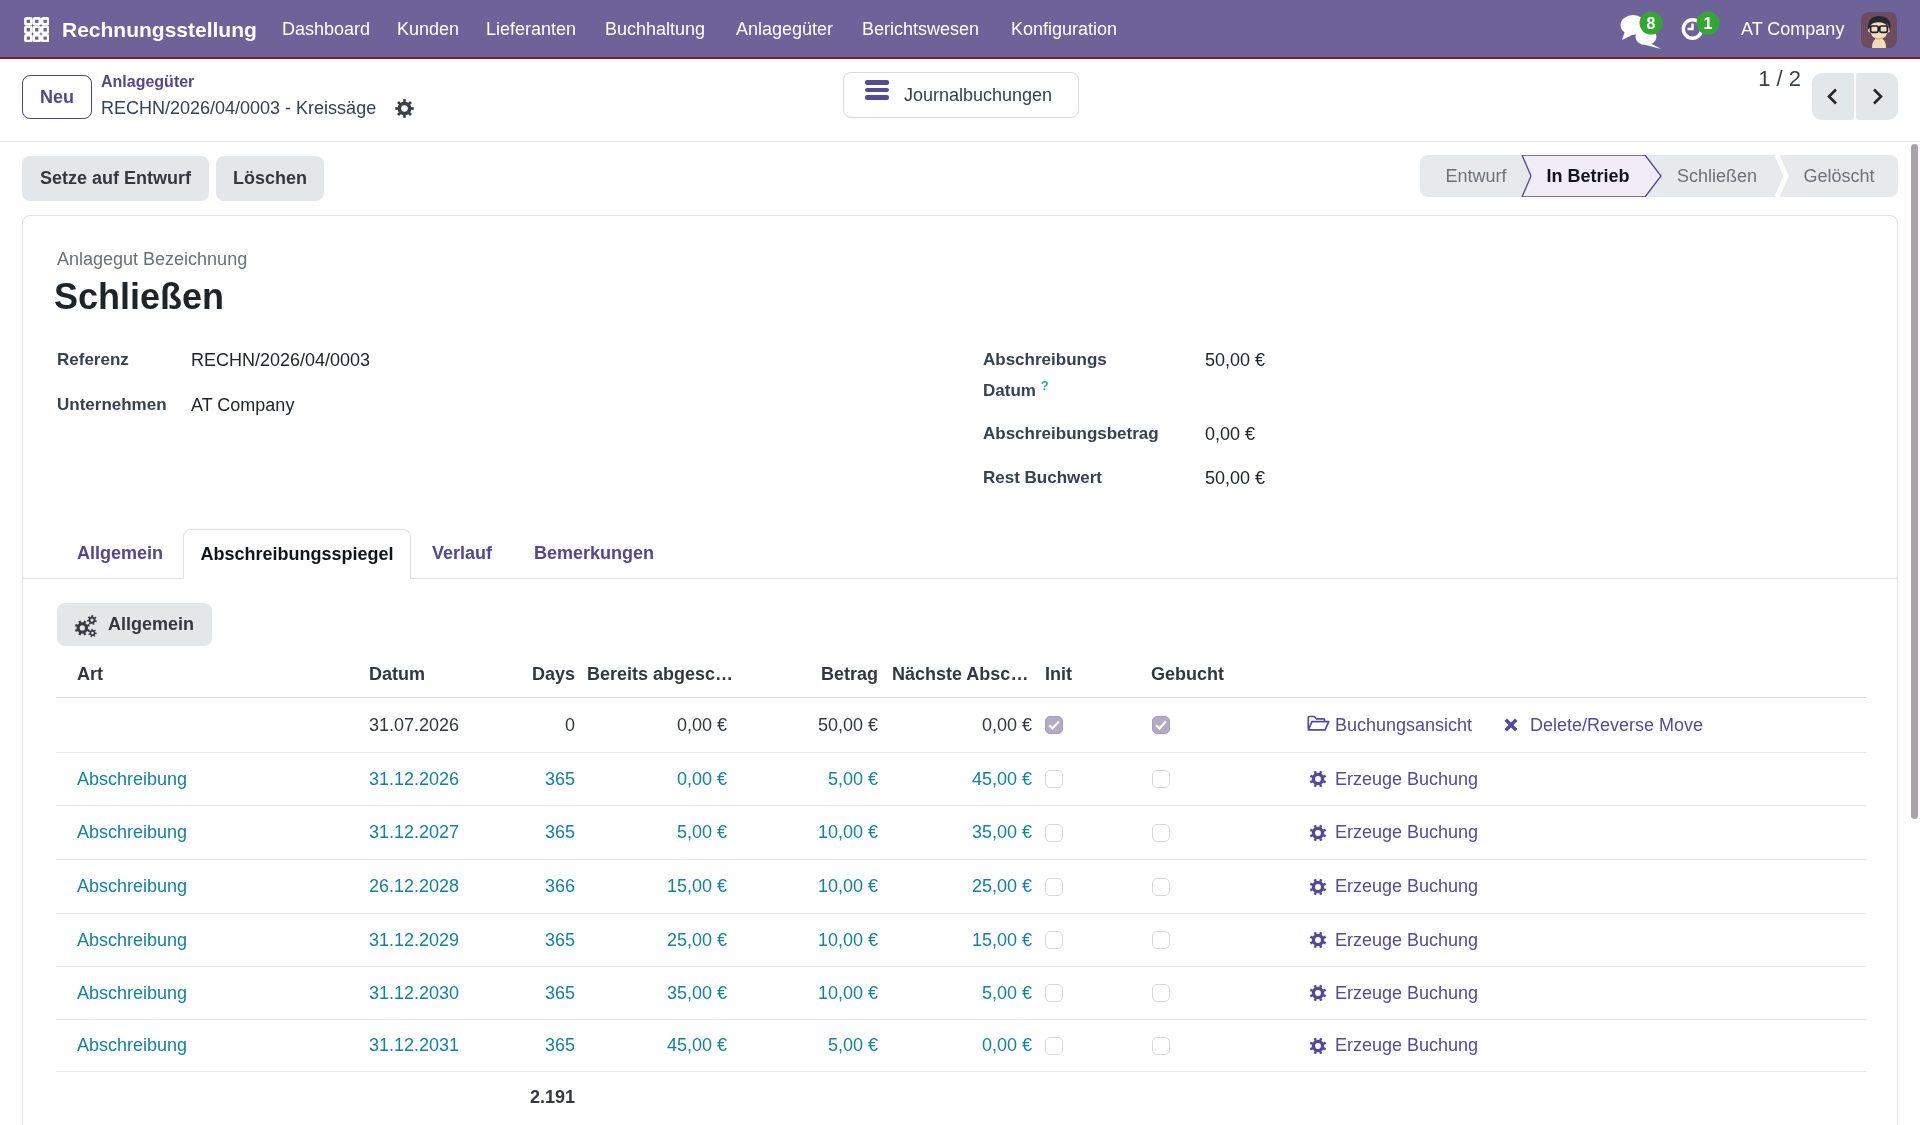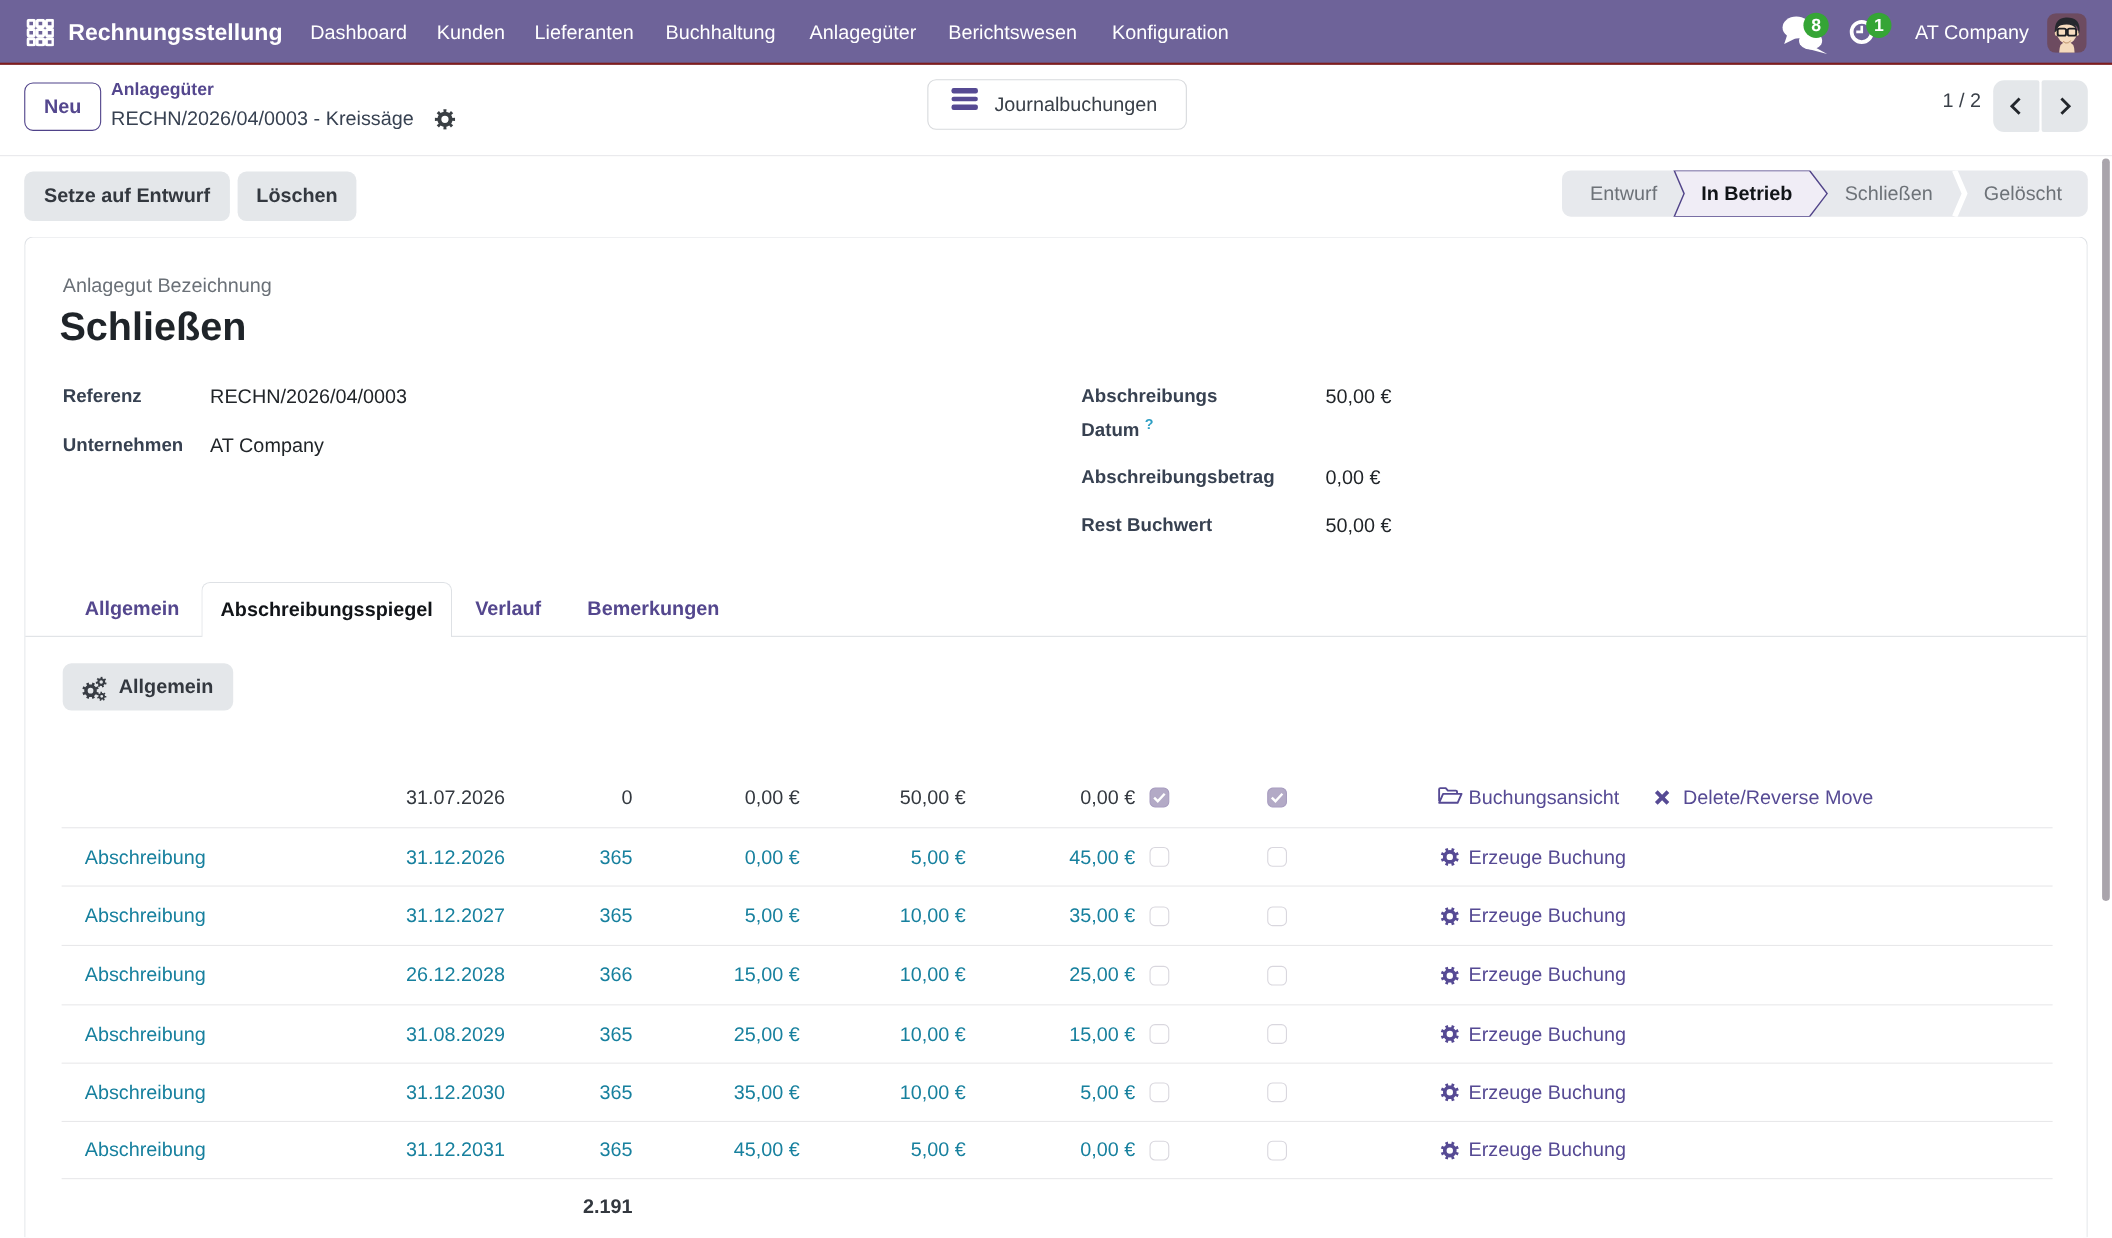--- a/index.html
+++ b/index.html
@@ -83,21 +83,21 @@
 <svg class="abs" style="left:395px;top:99px" width="19" height="19" viewBox="0 0 19 19">
     <path d="M15.87 6.86 L16.29 8.28 L18.69 8.05 L18.69 10.95 L16.29 10.72 L15.87 12.14 L15.16 13.44 L17.02 14.97 L14.97 17.02 L13.44 15.16 L12.14 15.87 L10.72 16.29 L10.95 18.69 L8.05 18.69 L8.28 16.29 L6.86 15.87 L5.56 15.16 L4.03 17.02 L1.98 14.97 L3.84 13.44 L3.13 12.14 L2.71 10.72 L0.31 10.95 L0.31 8.05 L2.71 8.28 L3.13 6.86 L3.84 5.56 L1.98 4.03 L4.03 1.98 L5.56 3.84 L6.86 3.13 L8.28 2.71 L8.05 0.31 L10.95 0.31 L10.72 2.71 L12.14 3.13 L13.44 3.84 L14.97 1.98 L17.02 4.03 L15.16 5.56 Z M12.80 9.50 A3.3 3.3 0 1 0 6.20 9.50 A3.3 3.3 0 1 0 12.80 9.50 Z" fill="#3a3f44" fill-rule="evenodd"></path>
   </svg>
 <div class="abs" style="left:843px;top:72px;width:236px;height:46px;border:1px solid #d8dadd;border-radius:8px;background:#fff"></div>
 <div class="abs" style="left:865px;top:80px;width:24px">
 <div style="height:4.5px;background:#564a93;border-radius:2px;margin-bottom:3px"></div>
 <div style="height:4.5px;background:#564a93;border-radius:2px;margin-bottom:3px"></div>
 <div style="height:4.5px;background:#564a93;border-radius:2px"></div>
 </div>
 <div class="abs" style="left:904px;top:72px;height:46px;line-height:46px;font-size:18px;color:#3a4049">Journalbuchungen</div>
-<div class="abs" style="left:1700px;top:68px;width:101px;height:46px;line-height:46px;text-align:right;font-size:18px;color:#3a4049">1 / 2</div>
+<div class="abs" style="left:1700px;top:56px;width:101px;height:46px;line-height:46px;text-align:right;font-size:22px;color:#3a4049">1 / 2</div>
 <div class="abs" style="left:1812px;top:73px;width:42px;height:47px;background:#e4e7ea;border-radius:10px 2px 2px 10px"></div>
 <div class="abs" style="left:1856px;top:73px;width:42px;height:47px;background:#e4e7ea;border-radius:2px 10px 10px 2px"></div>
 <svg class="abs" style="left:1825px;top:88px" width="16" height="17" viewBox="0 0 16 17">
     <path d="M11 1.5 L4 8.5 L11 15.5" fill="none" stroke="#23272c" stroke-width="2.6"></path>
   </svg>
 <svg class="abs" style="left:1869px;top:88px" width="16" height="17" viewBox="0 0 16 17">
     <path d="M5 1.5 L12 8.5 L5 15.5" fill="none" stroke="#23272c" stroke-width="2.6"></path>
   </svg>
 
 <div class="abs btn" style="left:22px;top:156px;width:187px;height:45px">Setze auf Entwurf</div>
@@ -136,20 +136,30 @@
 
   <div class="abs btn" style="left:34px;top:387px;width:155px;height:43px;font-weight:600;justify-content:flex-end;padding-right:18px">Allgemein</div>
   <svg class="abs" style="left:51px;top:399px" width="24" height="24" viewBox="0 0 26 26">
       <g fill="#383d44" fill-rule="evenodd">
         <path d="M15.20 14.00 L15.07 15.28 L17.09 15.87 L16.04 18.39 L14.19 17.39 L13.38 18.38 L12.39 19.19 L13.39 21.04 L10.87 22.09 L10.28 20.07 L9.00 20.20 L7.72 20.07 L7.13 22.09 L4.61 21.04 L5.61 19.19 L4.62 18.38 L3.81 17.39 L1.96 18.39 L0.91 15.87 L2.93 15.28 L2.80 14.00 L2.93 12.72 L0.91 12.13 L1.96 9.61 L3.81 10.61 L4.62 9.62 L5.61 8.81 L4.61 6.96 L7.13 5.91 L7.72 7.93 L9.00 7.80 L10.28 7.93 L10.87 5.91 L13.39 6.96 L12.39 8.81 L13.38 9.62 L14.19 10.61 L16.04 9.61 L17.09 12.13 L15.07 12.72 Z M11.80 14.00 A2.8 2.8 0 1 0 6.20 14.00 A2.8 2.8 0 1 0 11.80 14.00 Z"></path>
         <path d="M23.36 4.92 L23.38 5.86 L24.87 6.10 L24.27 8.03 L22.91 7.40 L22.36 8.15 L21.64 8.76 L22.38 10.07 L20.49 10.81 L20.14 9.35 L19.21 9.39 L18.29 9.21 L17.72 10.60 L15.97 9.58 L16.89 8.40 L16.28 7.69 L15.85 6.86 L14.40 7.29 L14.10 5.29 L15.61 5.27 L15.77 4.35 L16.16 3.49 L14.93 2.63 L16.30 1.15 L17.25 2.31 L18.08 1.87 L18.98 1.63 L18.89 0.13 L20.91 0.29 L20.59 1.76 L21.45 2.12 L22.20 2.69 L23.32 1.68 L24.45 3.35 L23.11 4.02 Z M21.20 5.50 A1.7 1.7 0 1 0 17.80 5.50 A1.7 1.7 0 1 0 21.20 5.50 Z"></path>
         <path d="M23.10 18.37 L23.28 19.14 L24.58 19.09 L24.41 20.81 L23.14 20.50 L22.82 21.22 L22.32 21.84 L23.17 22.83 L21.73 23.76 L21.18 22.58 L20.41 22.77 L19.62 22.78 L19.38 24.06 L17.74 23.51 L18.32 22.34 L17.70 21.86 L17.20 21.25 L16.05 21.85 L15.46 20.23 L16.73 19.96 L16.72 19.17 L16.89 18.40 L15.70 17.88 L16.59 16.41 L17.60 17.23 L18.21 16.73 L18.92 16.38 L18.58 15.12 L20.29 14.91 L20.28 16.21 L21.05 16.37 L21.77 16.71 L22.54 15.66 L23.77 16.87 L22.74 17.67 Z M21.40 19.50 A1.4 1.4 0 1 0 18.60 19.50 A1.4 1.4 0 1 0 21.40 19.50 Z"></path>
       </g>
     </svg>
 
+  <div class="abs" style="left:33px;top:434px;width:1810px;height:48px;line-height:48px;border-bottom:1px solid #d7d9dd;font-size:18px;font-weight:700;color:#33383f">
+    <span class="cell" style="left:21px">Art</span>
+    <span class="cell" style="left:313px">Datum</span>
+    <span class="cell r" style="left:419px;width:100px">Days</span>
+    <span class="cell" style="left:531px">Bereits abgesc…</span>
+    <span class="cell r" style="left:722px;width:100px">Betrag</span>
+    <span class="cell" style="left:836px">Nächste Absc…</span>
+    <span class="cell" style="left:989px">Init</span>
+    <span class="cell" style="left:1095px">Gebucht</span>
+  </div>
   <div class="abs" style="left:33px;top:482px;width:1810px;height:55px;line-height:54px;border-bottom:1px solid #e8e8ea;font-size:18px;color:#33383f">
     <span class="cell" style="left:313px">31.07.2026</span>
     <span class="cell r" style="left:419px;width:100px">0</span>
     <span class="cell r" style="left:471px;width:200px">0,00 €</span>
     <span class="cell r" style="left:622px;width:200px">50,00 €</span>
     <span class="cell r" style="left:776px;width:200px">0,00 €</span>
     <span class="cb on" style="left:989px;top:18px">
         <svg width="16" height="16" viewBox="0 0 16 16">
           <path d="M3.2 8.2 L6.5 11.4 L12.8 4.6" fill="none" stroke="#fff" stroke-width="2.2"></path>
         </svg>
@@ -208,21 +218,21 @@
     <span class="cell r" style="left:776px;width:200px">25,00 €</span>
     <span class="cb off" style="left:989px;top:18px"></span>
     <span class="cb off" style="left:1096px;top:18px"></span>
     <svg class="cell" style="left:1253px;top:18px" width="18" height="18" viewBox="0 0 18 18">
         <path d="M15.20 9.00 L15.07 10.28 L17.18 10.90 L16.13 13.45 L14.19 12.39 L13.38 13.38 L12.39 14.19 L13.45 16.13 L10.90 17.18 L10.28 15.07 L9.00 15.20 L7.72 15.07 L7.10 17.18 L4.55 16.13 L5.61 14.19 L4.62 13.38 L3.81 12.39 L1.87 13.45 L0.82 10.90 L2.93 10.28 L2.80 9.00 L2.93 7.72 L0.82 7.10 L1.87 4.55 L3.81 5.61 L4.62 4.62 L5.61 3.81 L4.55 1.87 L7.10 0.82 L7.72 2.93 L9.00 2.80 L10.28 2.93 L10.90 0.82 L13.45 1.87 L12.39 3.81 L13.38 4.62 L14.19 5.61 L16.13 4.55 L17.18 7.10 L15.07 7.72 Z M11.90 9.00 A2.9 2.9 0 1 0 6.10 9.00 A2.9 2.9 0 1 0 11.90 9.00 Z" fill="#564a94" fill-rule="evenodd"></path>
       </svg>
     <span class="cell" style="left:1279px;color:#564a94;font-weight:500">Erzeuge Buchung</span>
   </div>
   <div class="abs" style="left:33px;top:698px;width:1810px;height:53px;line-height:52px;border-bottom:1px solid #e8e8ea;font-size:18px;color:#17809e">
     <span class="cell" style="left:21px">Abschreibung</span>
-    <span class="cell" style="left:313px">31.08.2029</span>
+    <span class="cell" style="left:313px">31.12.2029</span>
     <span class="cell r" style="left:419px;width:100px">365</span>
     <span class="cell r" style="left:471px;width:200px">25,00 €</span>
     <span class="cell r" style="left:622px;width:200px">10,00 €</span>
     <span class="cell r" style="left:776px;width:200px">15,00 €</span>
     <span class="cb off" style="left:989px;top:17px"></span>
     <span class="cb off" style="left:1096px;top:17px"></span>
     <svg class="cell" style="left:1253px;top:17px" width="18" height="18" viewBox="0 0 18 18">
         <path d="M15.20 9.00 L15.07 10.28 L17.18 10.90 L16.13 13.45 L14.19 12.39 L13.38 13.38 L12.39 14.19 L13.45 16.13 L10.90 17.18 L10.28 15.07 L9.00 15.20 L7.72 15.07 L7.10 17.18 L4.55 16.13 L5.61 14.19 L4.62 13.38 L3.81 12.39 L1.87 13.45 L0.82 10.90 L2.93 10.28 L2.80 9.00 L2.93 7.72 L0.82 7.10 L1.87 4.55 L3.81 5.61 L4.62 4.62 L5.61 3.81 L4.55 1.87 L7.10 0.82 L7.72 2.93 L9.00 2.80 L10.28 2.93 L10.90 0.82 L13.45 1.87 L12.39 3.81 L13.38 4.62 L14.19 5.61 L16.13 4.55 L17.18 7.10 L15.07 7.72 Z M11.90 9.00 A2.9 2.9 0 1 0 6.10 9.00 A2.9 2.9 0 1 0 11.90 9.00 Z" fill="#564a94" fill-rule="evenodd"></path>
       </svg>
     <span class="cell" style="left:1279px;color:#564a94;font-weight:500">Erzeuge Buchung</span>

